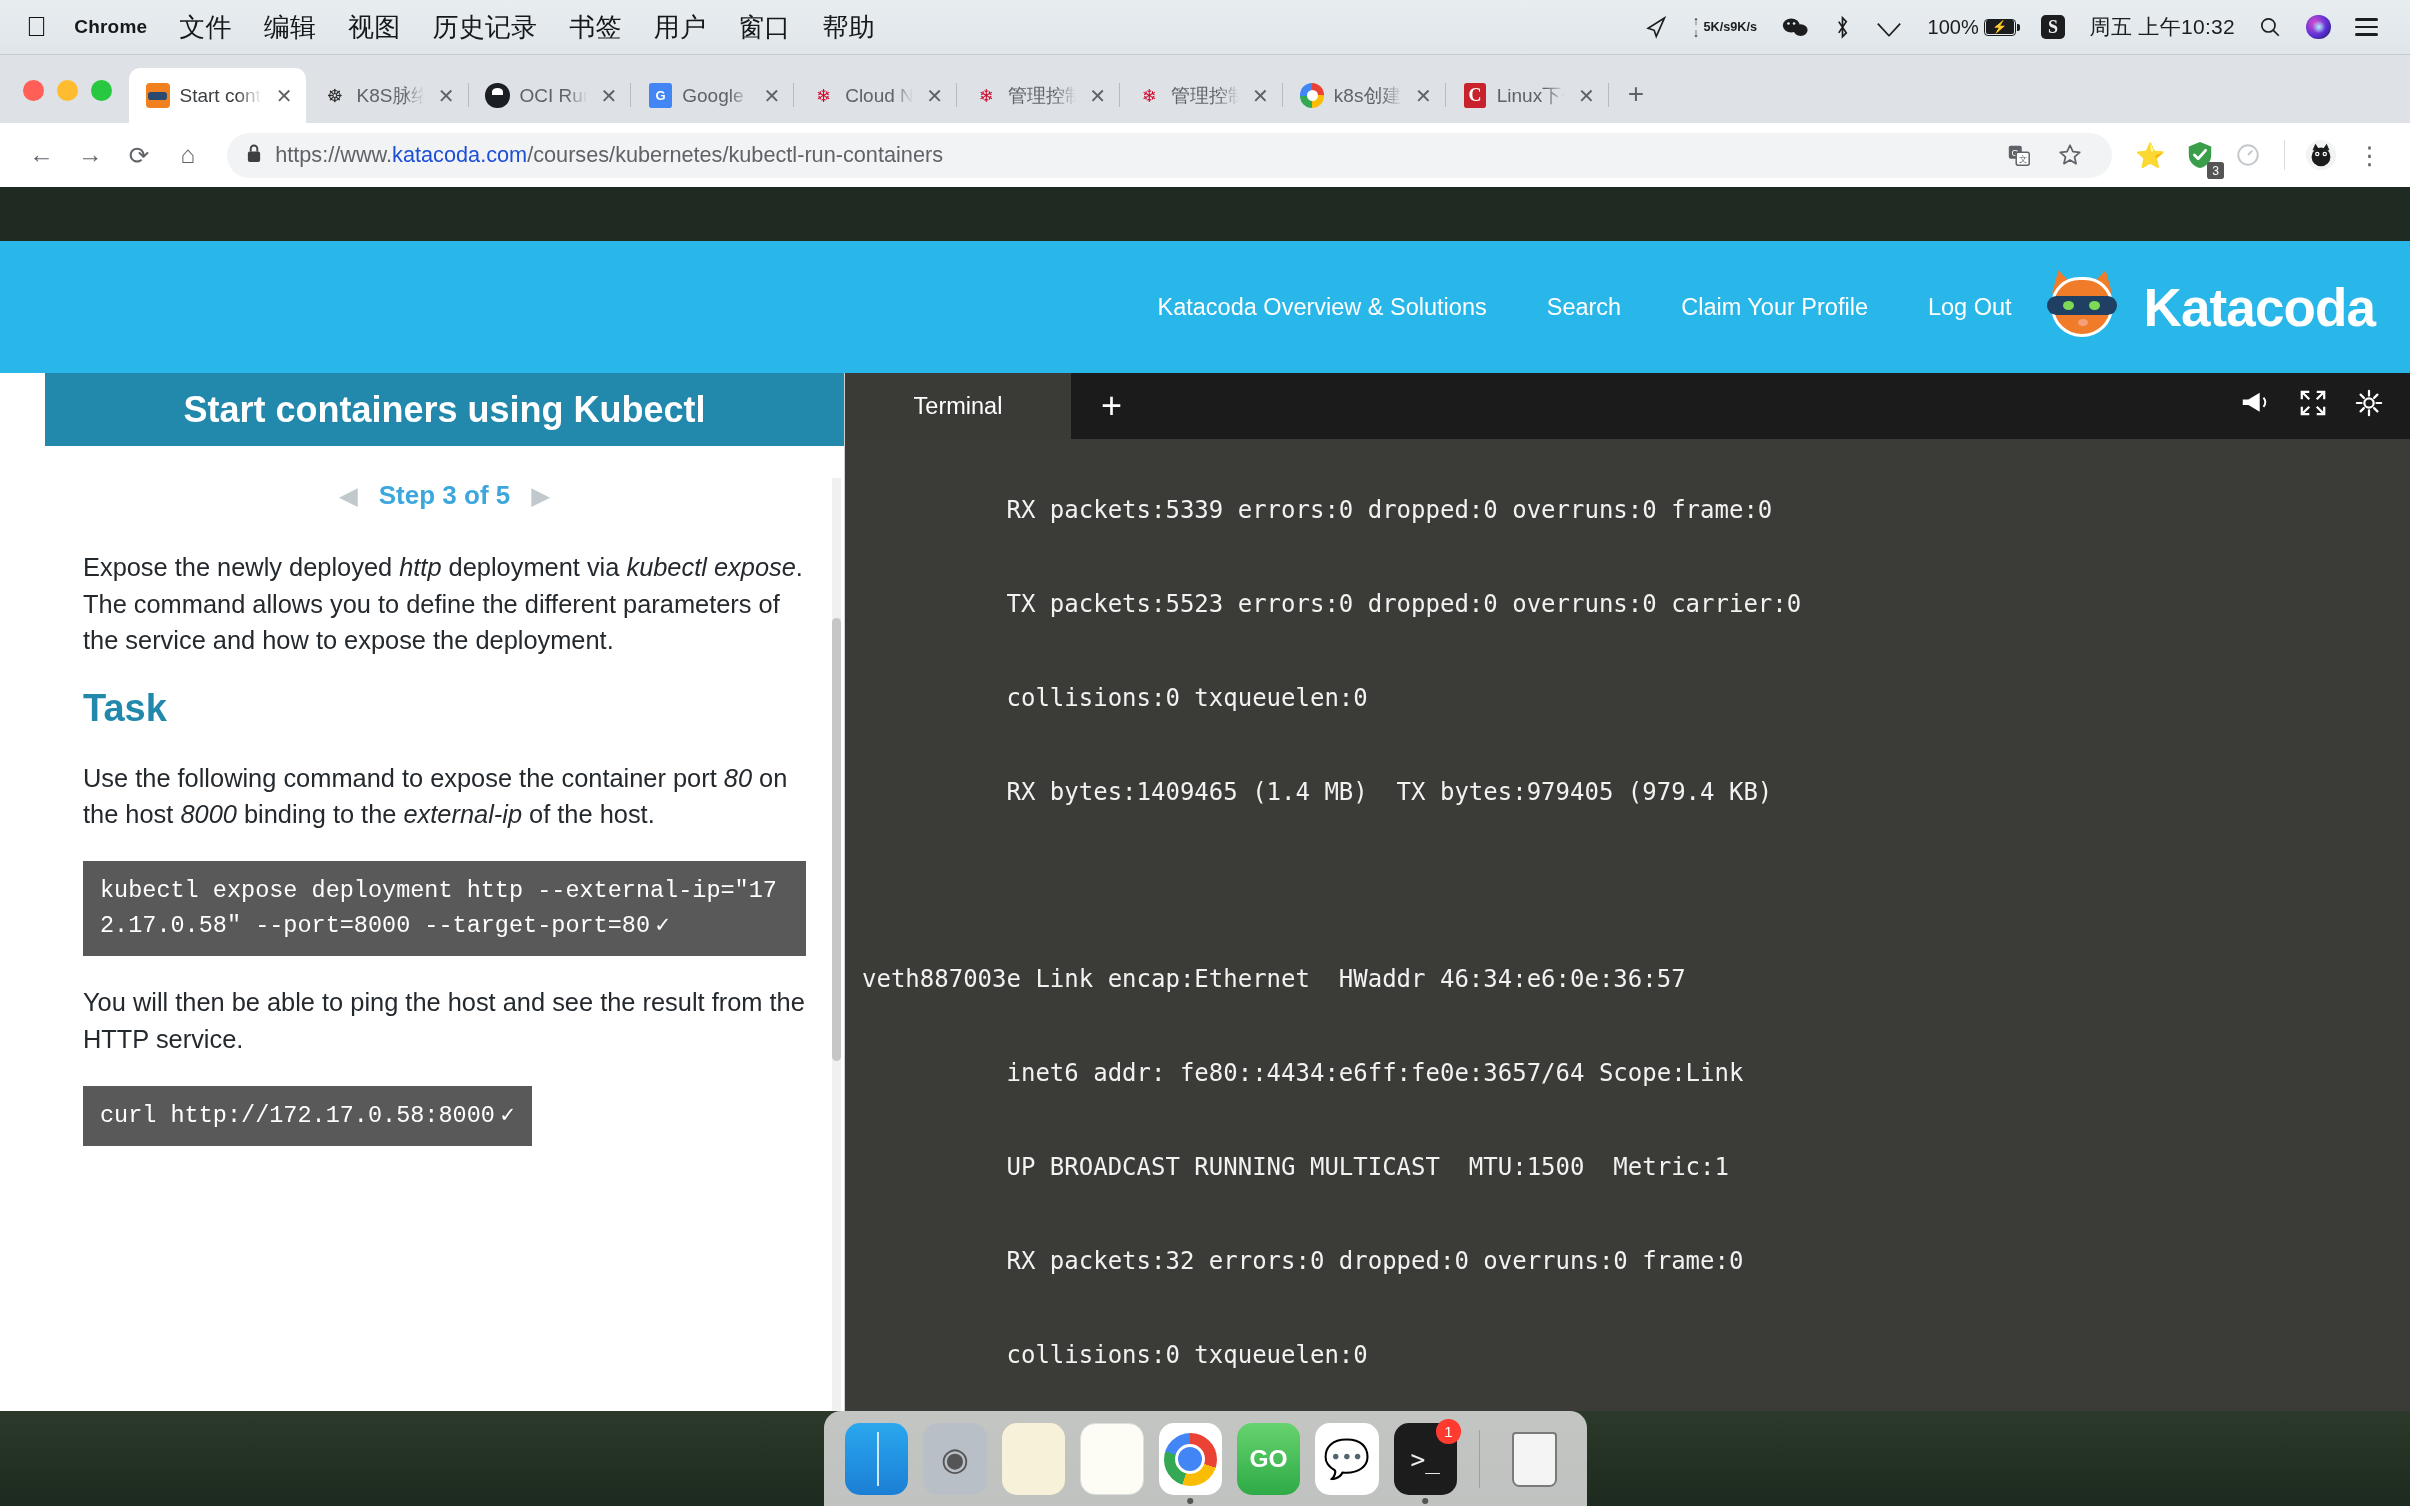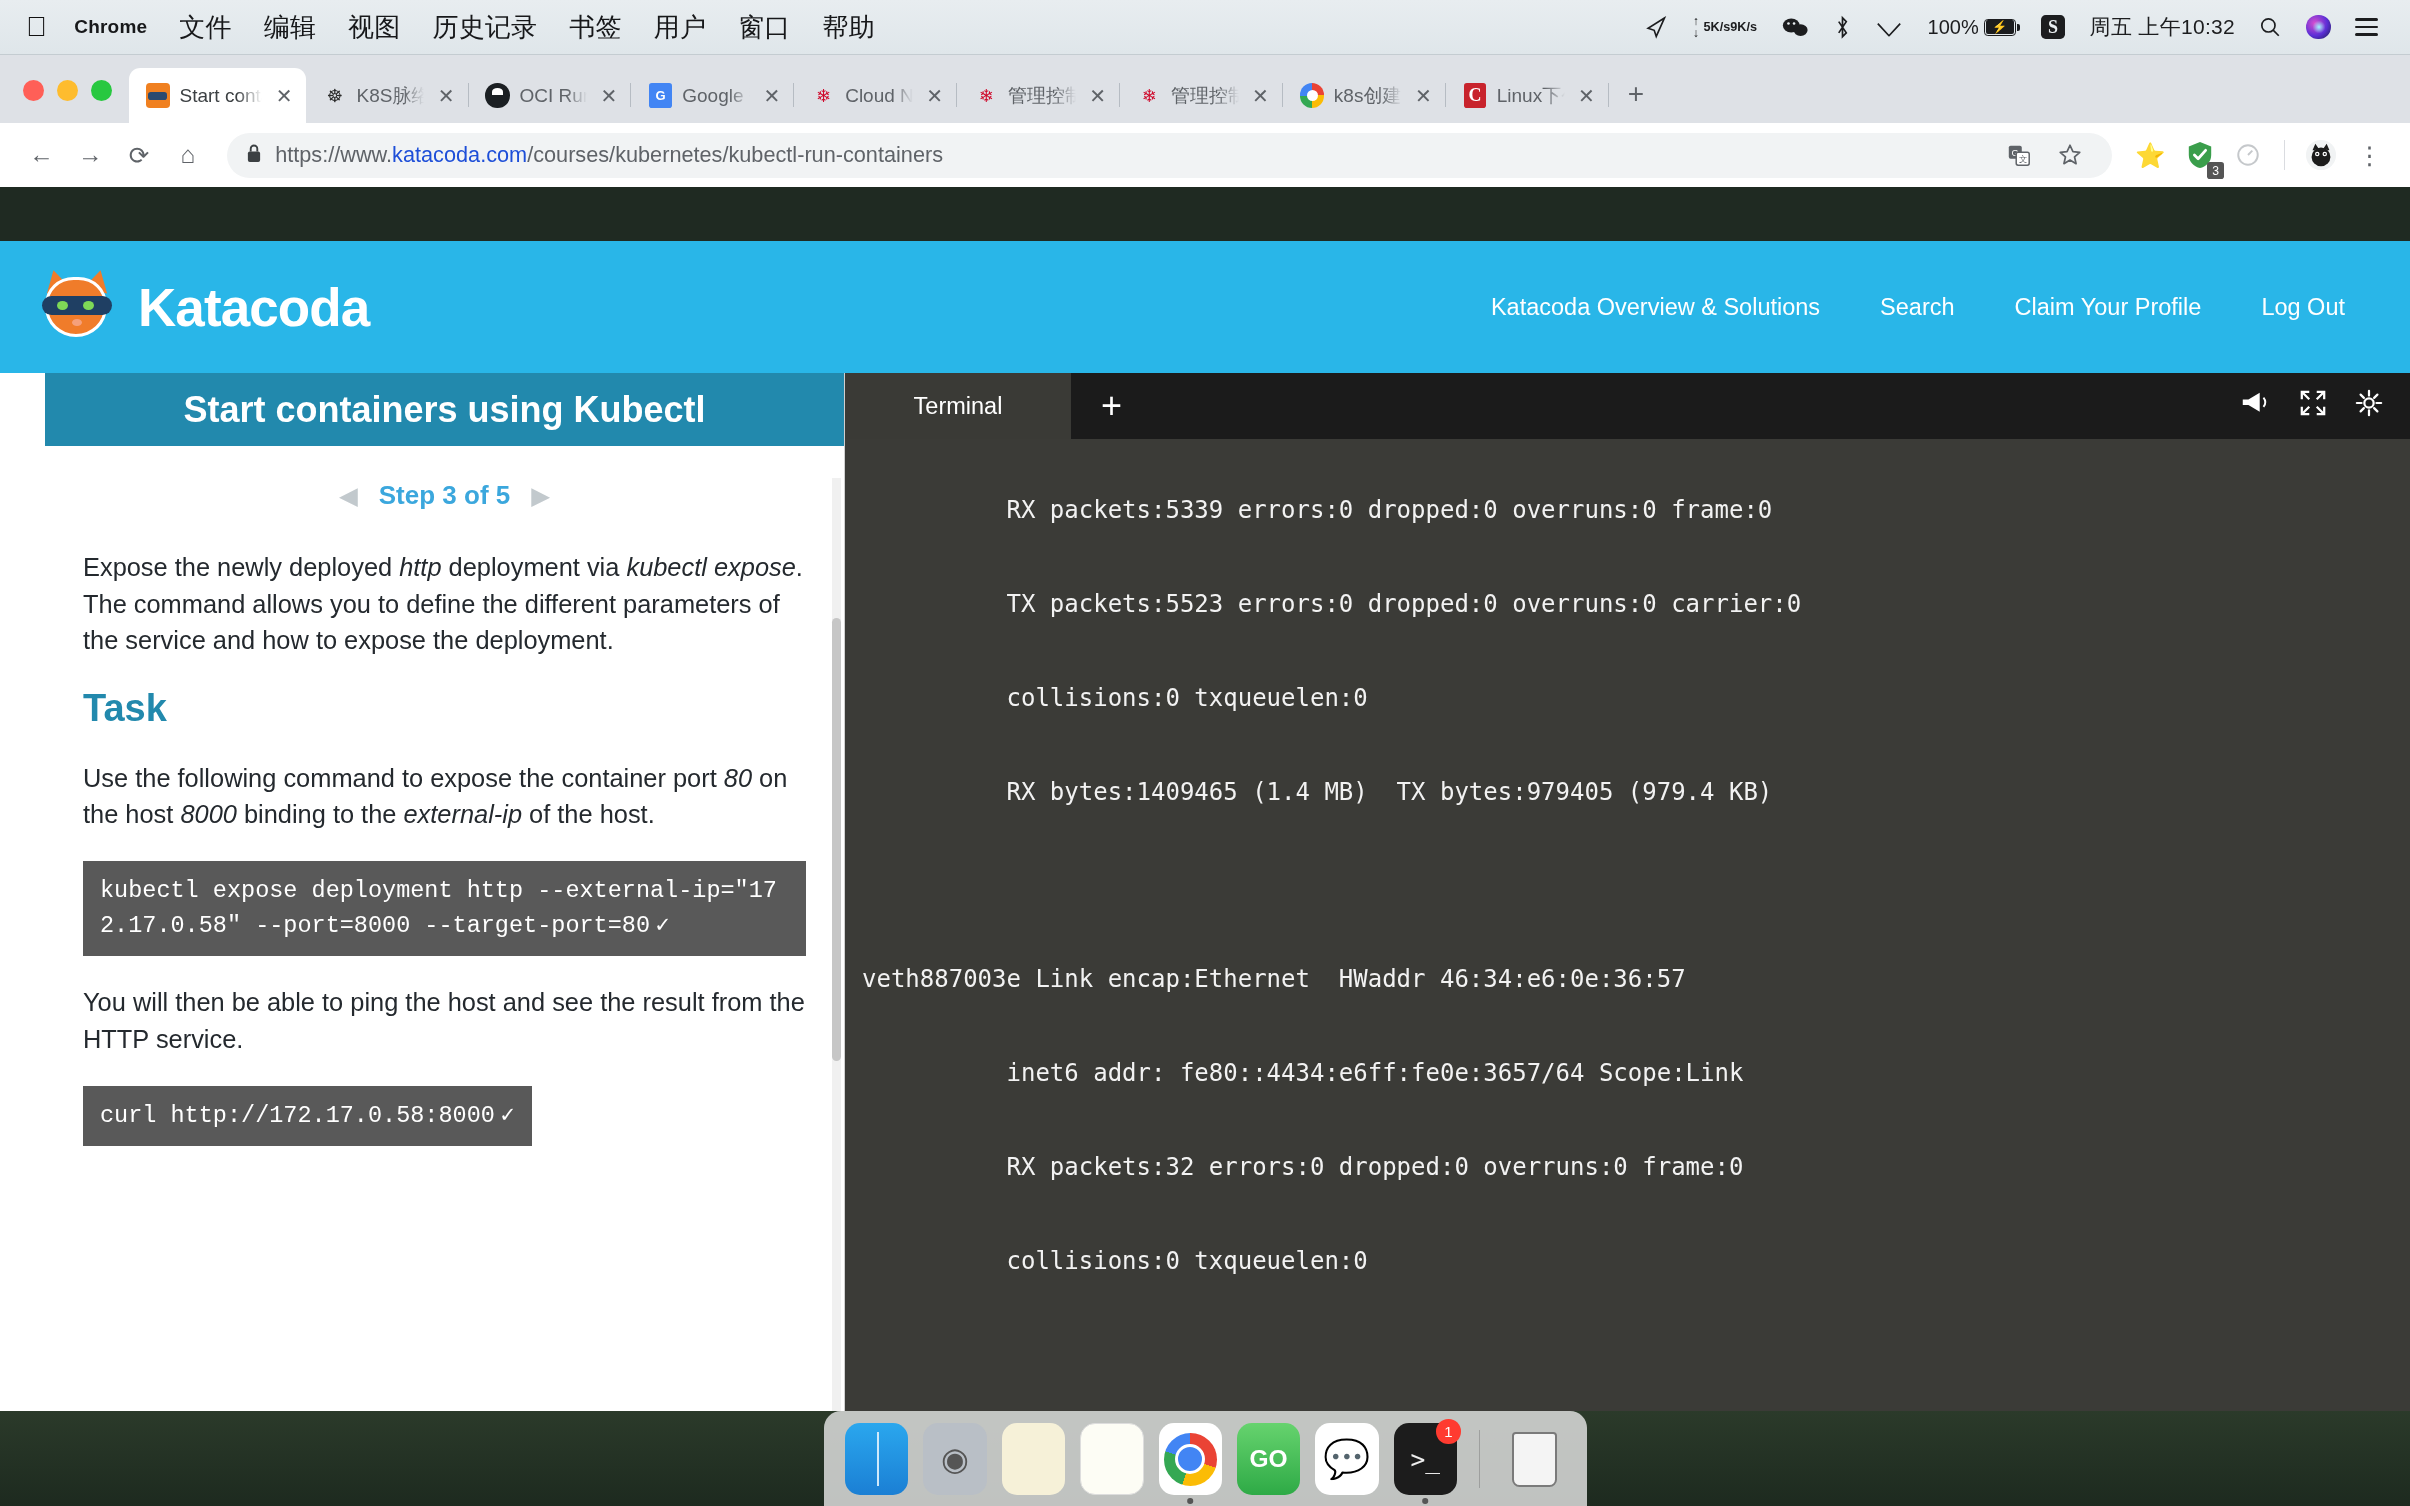--- a/index.html
+++ b/index.html
@@ -413,37 +413,37 @@
         <circle cx="13" cy="16" r="1.1" fill="#1b1b1b"></circle>
           <circle cx="21" cy="16" r="1.1" fill="#1b1b1b"></circle>
       </svg>
     </span>
     <span class="tb-btn">⋮</span>
   </div>
 
   <div id="page">
 
     <div id="kheader">
+      <div id="knav">
+        <a class="knav-item">Katacoda Overview &amp; Solutions</a>
+        <a class="knav-item">Search</a>
+        <a class="knav-item">Claim Your Profile</a>
+        <a class="knav-item">Log Out</a>
+      </div>
       <div id="klogo">
         <span class="cat">
           <span class="ear-l"></span>
             <span class="ear-r"></span>
           <span class="face"></span>
             <span class="mask"></span>
           <span class="eye-l"></span>
             <span class="eye-r"></span>
             <span class="nose"></span>
         </span>
         <span id="kname">Katacoda</span>
-      </div>
-      <div id="knav">
-        <a class="knav-item">Katacoda Overview &amp; Solutions</a>
-        <a class="knav-item">Search</a>
-        <a class="knav-item">Claim Your Profile</a>
-        <a class="knav-item">Log Out</a>
       </div>
     </div>
 
     <div id="body-split">
 
       <div id="left">
         <div id="lesson-title">Start containers using Kubectl</div>
         <div id="left-scroll">
 
           <div id="stepnav">
@@ -505,20 +505,21 @@
           </div>
         </div>
         <div id="term-body">
           <div class="line">          RX packets:5339 errors:0 dropped:0 overruns:0 frame:0</div>
           <div class="line">          TX packets:5523 errors:0 dropped:0 overruns:0 carrier:0</div>
           <div class="line">          collisions:0 txqueuelen:0</div>
           <div class="line">          RX bytes:1409465 (1.4 MB)  TX bytes:979405 (979.4 KB)</div>
           <div class="line"></div>
           <div class="line">veth887003e Link encap:Ethernet  HWaddr 46:34:e6:0e:36:57</div>
           <div class="line">          inet6 addr: fe80::4434:e6ff:fe0e:3657/64 Scope:Link</div>
+          <div class="line">          UP BROADCAST RUNNING MULTICAST  MTU:1500  Metric:1</div>
           <div class="line">          RX packets:32 errors:0 dropped:0 overruns:0 frame:0</div>
           <div class="line">          collisions:0 txqueuelen:0</div>
           
           
           
           
           
           
           
           

